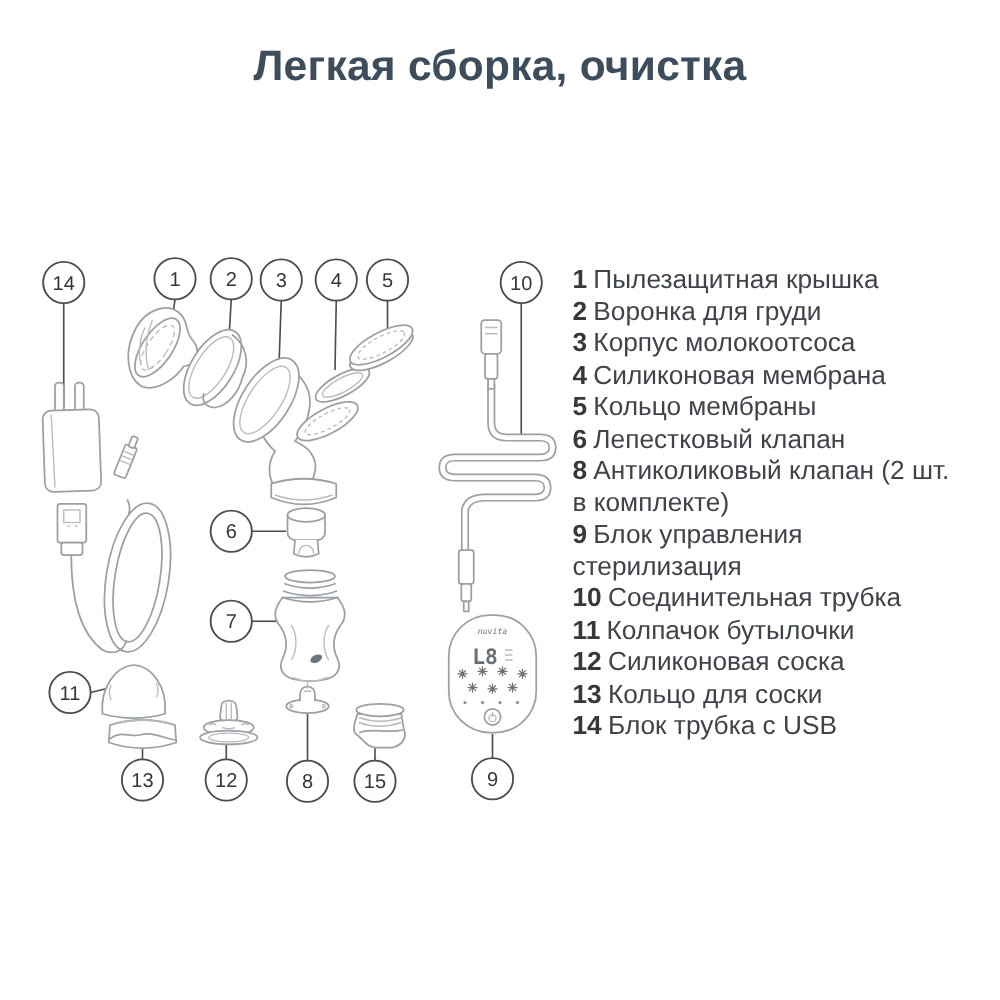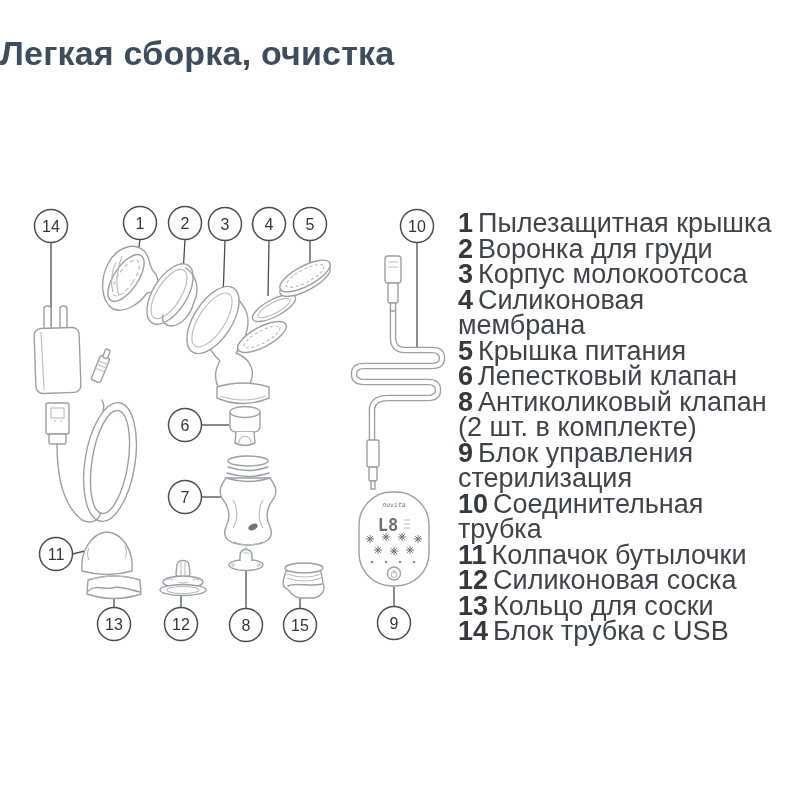--- a/index.html
+++ b/index.html
@@ -1,26 +1,26 @@
 <!DOCTYPE html>
 <html><head>
 <meta charset="utf-8">
 <style>
   html,body{margin:0;padding:0;}
   .canvas{
     position:relative;width:800px;height:800px;background:#ffffff;overflow:hidden;
     font-family:"Liberation Sans", sans-serif;
   }
   .title{
-    position:absolute;left:0;top:34px;width:800px;
+    position:absolute;left:0;top:34px;width:800px;text-align:center;
     color:#3e4d5b;font-size:34px;font-weight:700;line-height:39px;letter-spacing:.2px;
   }
   .legend{
     position:absolute;left:458px;top:211px;width:318px;
-    color:#3f444a;font-size:27px;line-height:25.5px;
+    color:#3f444a;font-size:21px;line-height:25.5px;
   }
   .legend-item .num{font-weight:700;color:#35393e;margin-right:5px;}
   .diagram{position:absolute;left:0;top:190px;}
   svg .part{stroke:#9aa0a6;stroke-width:1.4;fill:none;stroke-linecap:round;stroke-linejoin:round;}
   svg .partfill{stroke:#9aa0a6;stroke-width:1.4;fill:#ffffff;stroke-linejoin:round;}
   svg .lite{stroke:#b7bcc1;stroke-width:1.1;fill:none;}
   svg .leader{stroke:#4a4e53;stroke-width:1.3;fill:none;}
   svg .callout circle{fill:#ffffff;stroke:#4a4e53;stroke-width:1.5;}
   svg .callout text{
     fill:#33373c;font-size:16px;font-weight:500;text-anchor:middle;
@@ -284,21 +284,21 @@
       <circle cx="394" cy="433" r="16.5"></circle>
       <text x="394" y="433" dy="0.36em">9</text>
     </g>
   </svg>
 
   <div class="legend">
     <div class="legend-item"><span class="num">1</span><span>Пылезащитная крышка</span></div>
     <div class="legend-item"><span class="num">2</span><span>Воронка для груди</span></div>
     <div class="legend-item"><span class="num">3</span><span>Корпус молокоотсоса</span></div>
     <div class="legend-item"><span class="num">4</span><span>Силиконовая мембрана</span></div>
-    <div class="legend-item"><span class="num">5</span><span>Крышка питания</span></div>
+    <div class="legend-item"><span class="num">5</span><span>Кольцо мембраны</span></div>
     <div class="legend-item"><span class="num">6</span><span>Лепестковый клапан</span></div>
     <div class="legend-item"><span class="num">8</span><span>Антиколиковый клапан (2 шт. в комплекте)</span></div>
     <div class="legend-item"><span class="num">9</span><span>Блок управления стерилизация</span></div>
     <div class="legend-item"><span class="num">10</span><span>Соединительная трубка</span></div>
     <div class="legend-item"><span class="num">11</span><span>Колпачок бутылочки</span></div>
     <div class="legend-item"><span class="num">12</span><span>Силиконовая соска</span></div>
     <div class="legend-item"><span class="num">13</span><span>Кольцо для соски</span></div>
     <div class="legend-item"><span class="num">14</span><span>Блок трубка с USB</span></div>
   </div>
 

